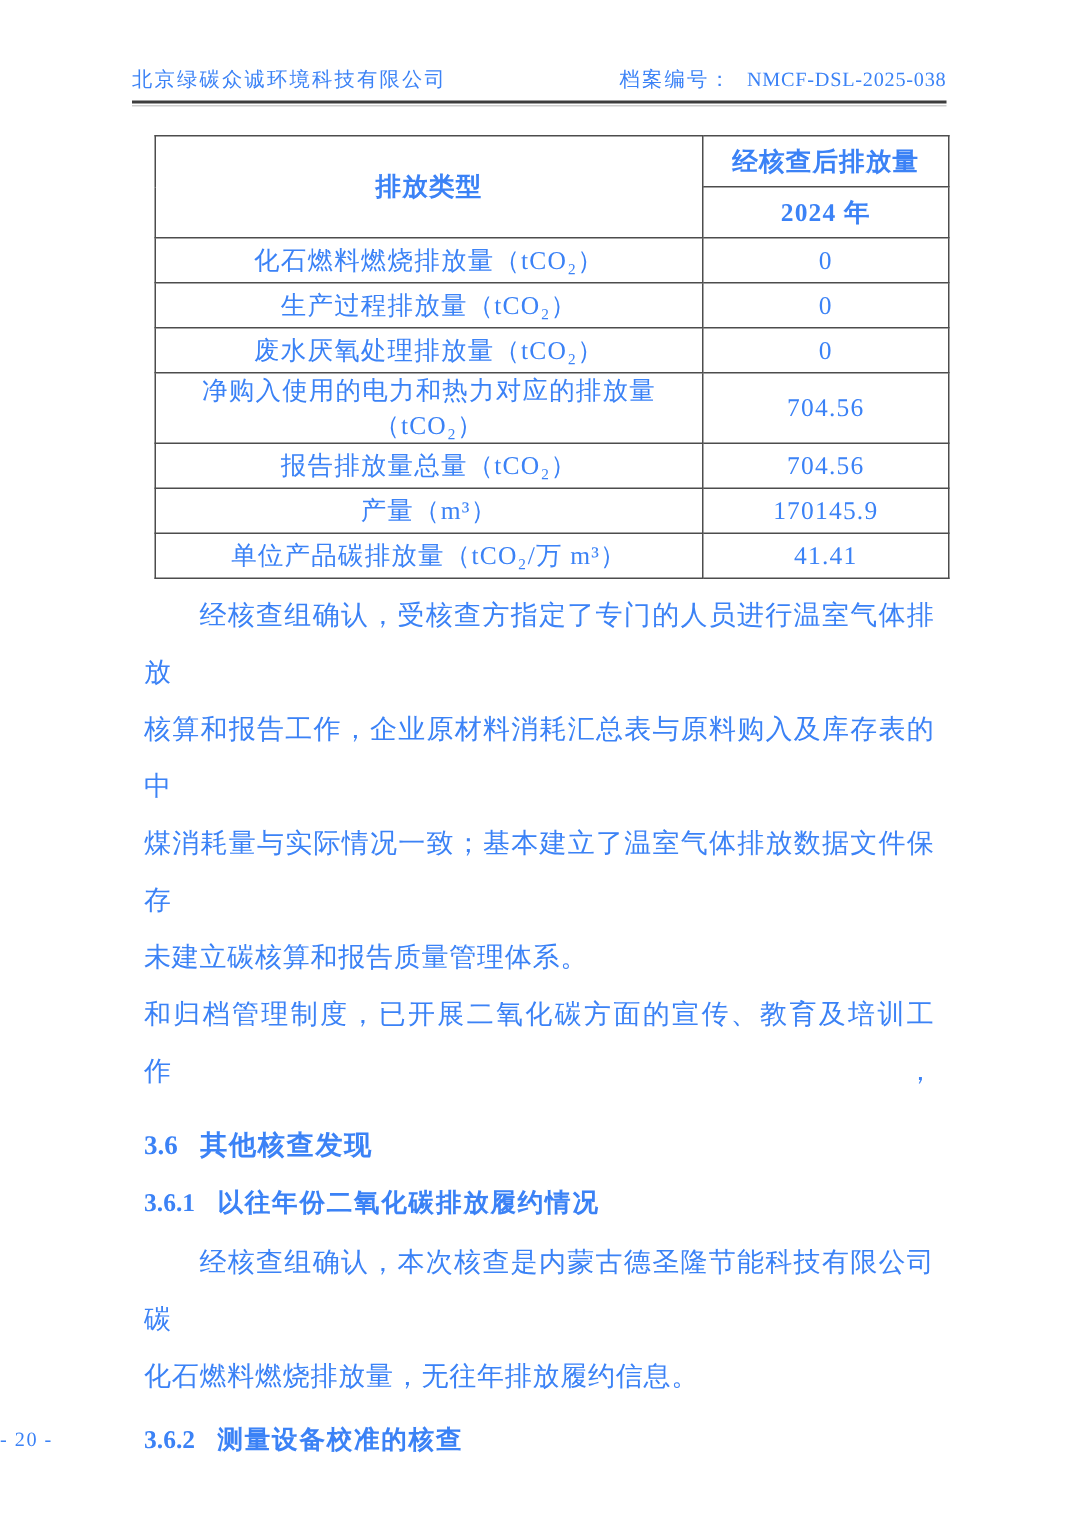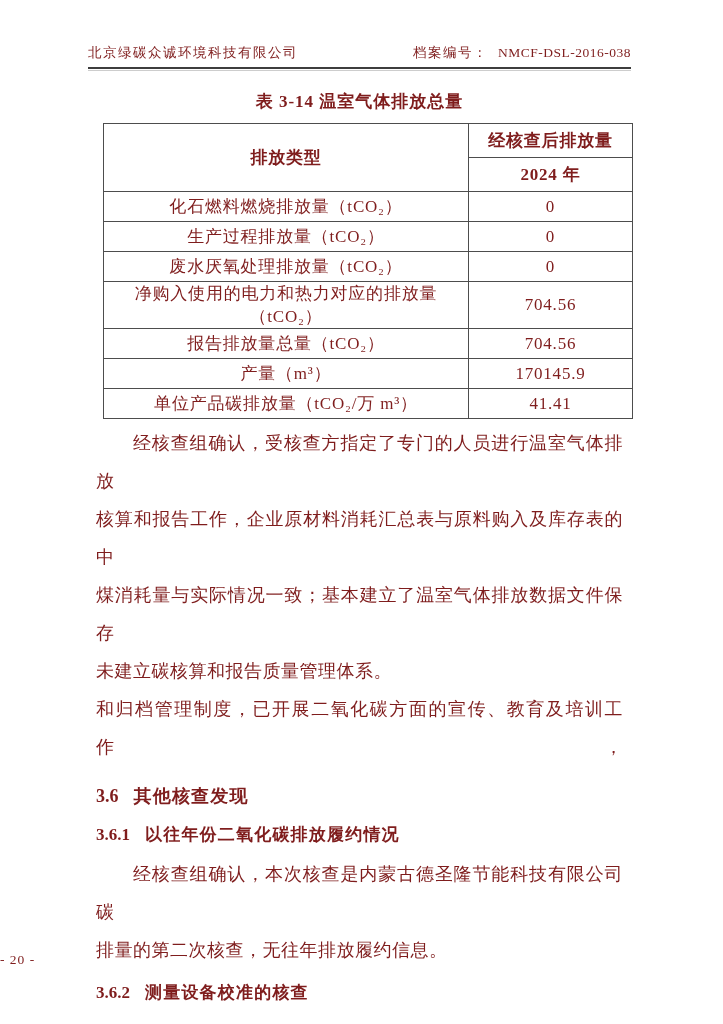--- a/index.html
+++ b/index.html
@@ -6,21 +6,21 @@
     margin: 0;
     padding: 0;
     background: #ffffff;
   }
   .page {
     position: relative;
     width: 723px;
     height: 1024px;
     margin: 0 auto;
     background: #ffffff;
-    color: #7f1d1d;
+    color: #3b82f6;
     font-family: "Liberation Serif", "DejaVu Serif", serif;
     overflow: hidden;
   }
   
   .header {
     position: absolute;
     left: 88px;
     right: 92px;
     top: 44px;
     display: flex;
@@ -113,28 +113,27 @@
   }
 </style>
 </head>
 <body>
 
 <div class="page">
 
   <div class="header">
     <span>北京绿碳众诚环境科技有限公司</span>
     <span class="file-no">
-      <span class="lbl">档案编号：</span><span>NMCF-DSL-2016-038</span>
+      <span class="lbl">档案编号：</span><span>NMCF-DSL-2025-038</span>
     </span>
   </div>
   <div class="header-underline2"></div>
 
   <div class="content">
 
-    <div class="tbl-title">表 3-14 温室气体排放总量</div>
 
     <table class="ghg">
       <tbody>
         <tr class="hdr">
           <td class="c1" rowspan="2">排放类型</td>
           <td class="c2">经核查后排放量</td>
         </tr>
         <tr class="hdr">
           <td class="c2">2024 年</td>
         </tr>
@@ -179,21 +178,21 @@
 
     <div class="sec-h1">
       <span class="sec-num">3.6</span><span>其他核查发现</span>
     </div>
 
     <div class="sec-h2">
       <span class="sec-num">3.6.1</span><span>以往年份二氧化碳排放履约情况</span>
     </div>
     <div class="para">
       <div class="bline justify indent">经核查组确认，本次核查是内蒙古德圣隆节能科技有限公司碳</div>
-      <div class="bline">排量的第二次核查，无往年排放履约信息。</div>
+      <div class="bline">化石燃料燃烧排放量，无往年排放履约信息。</div>
     </div>
 
     <div class="sec-h2">
       <span class="sec-num">3.6.2</span><span>测量设备校准的核查</span>
     </div>
 
   </div>
 
   <div class="footer">- 20 -</div>
 

